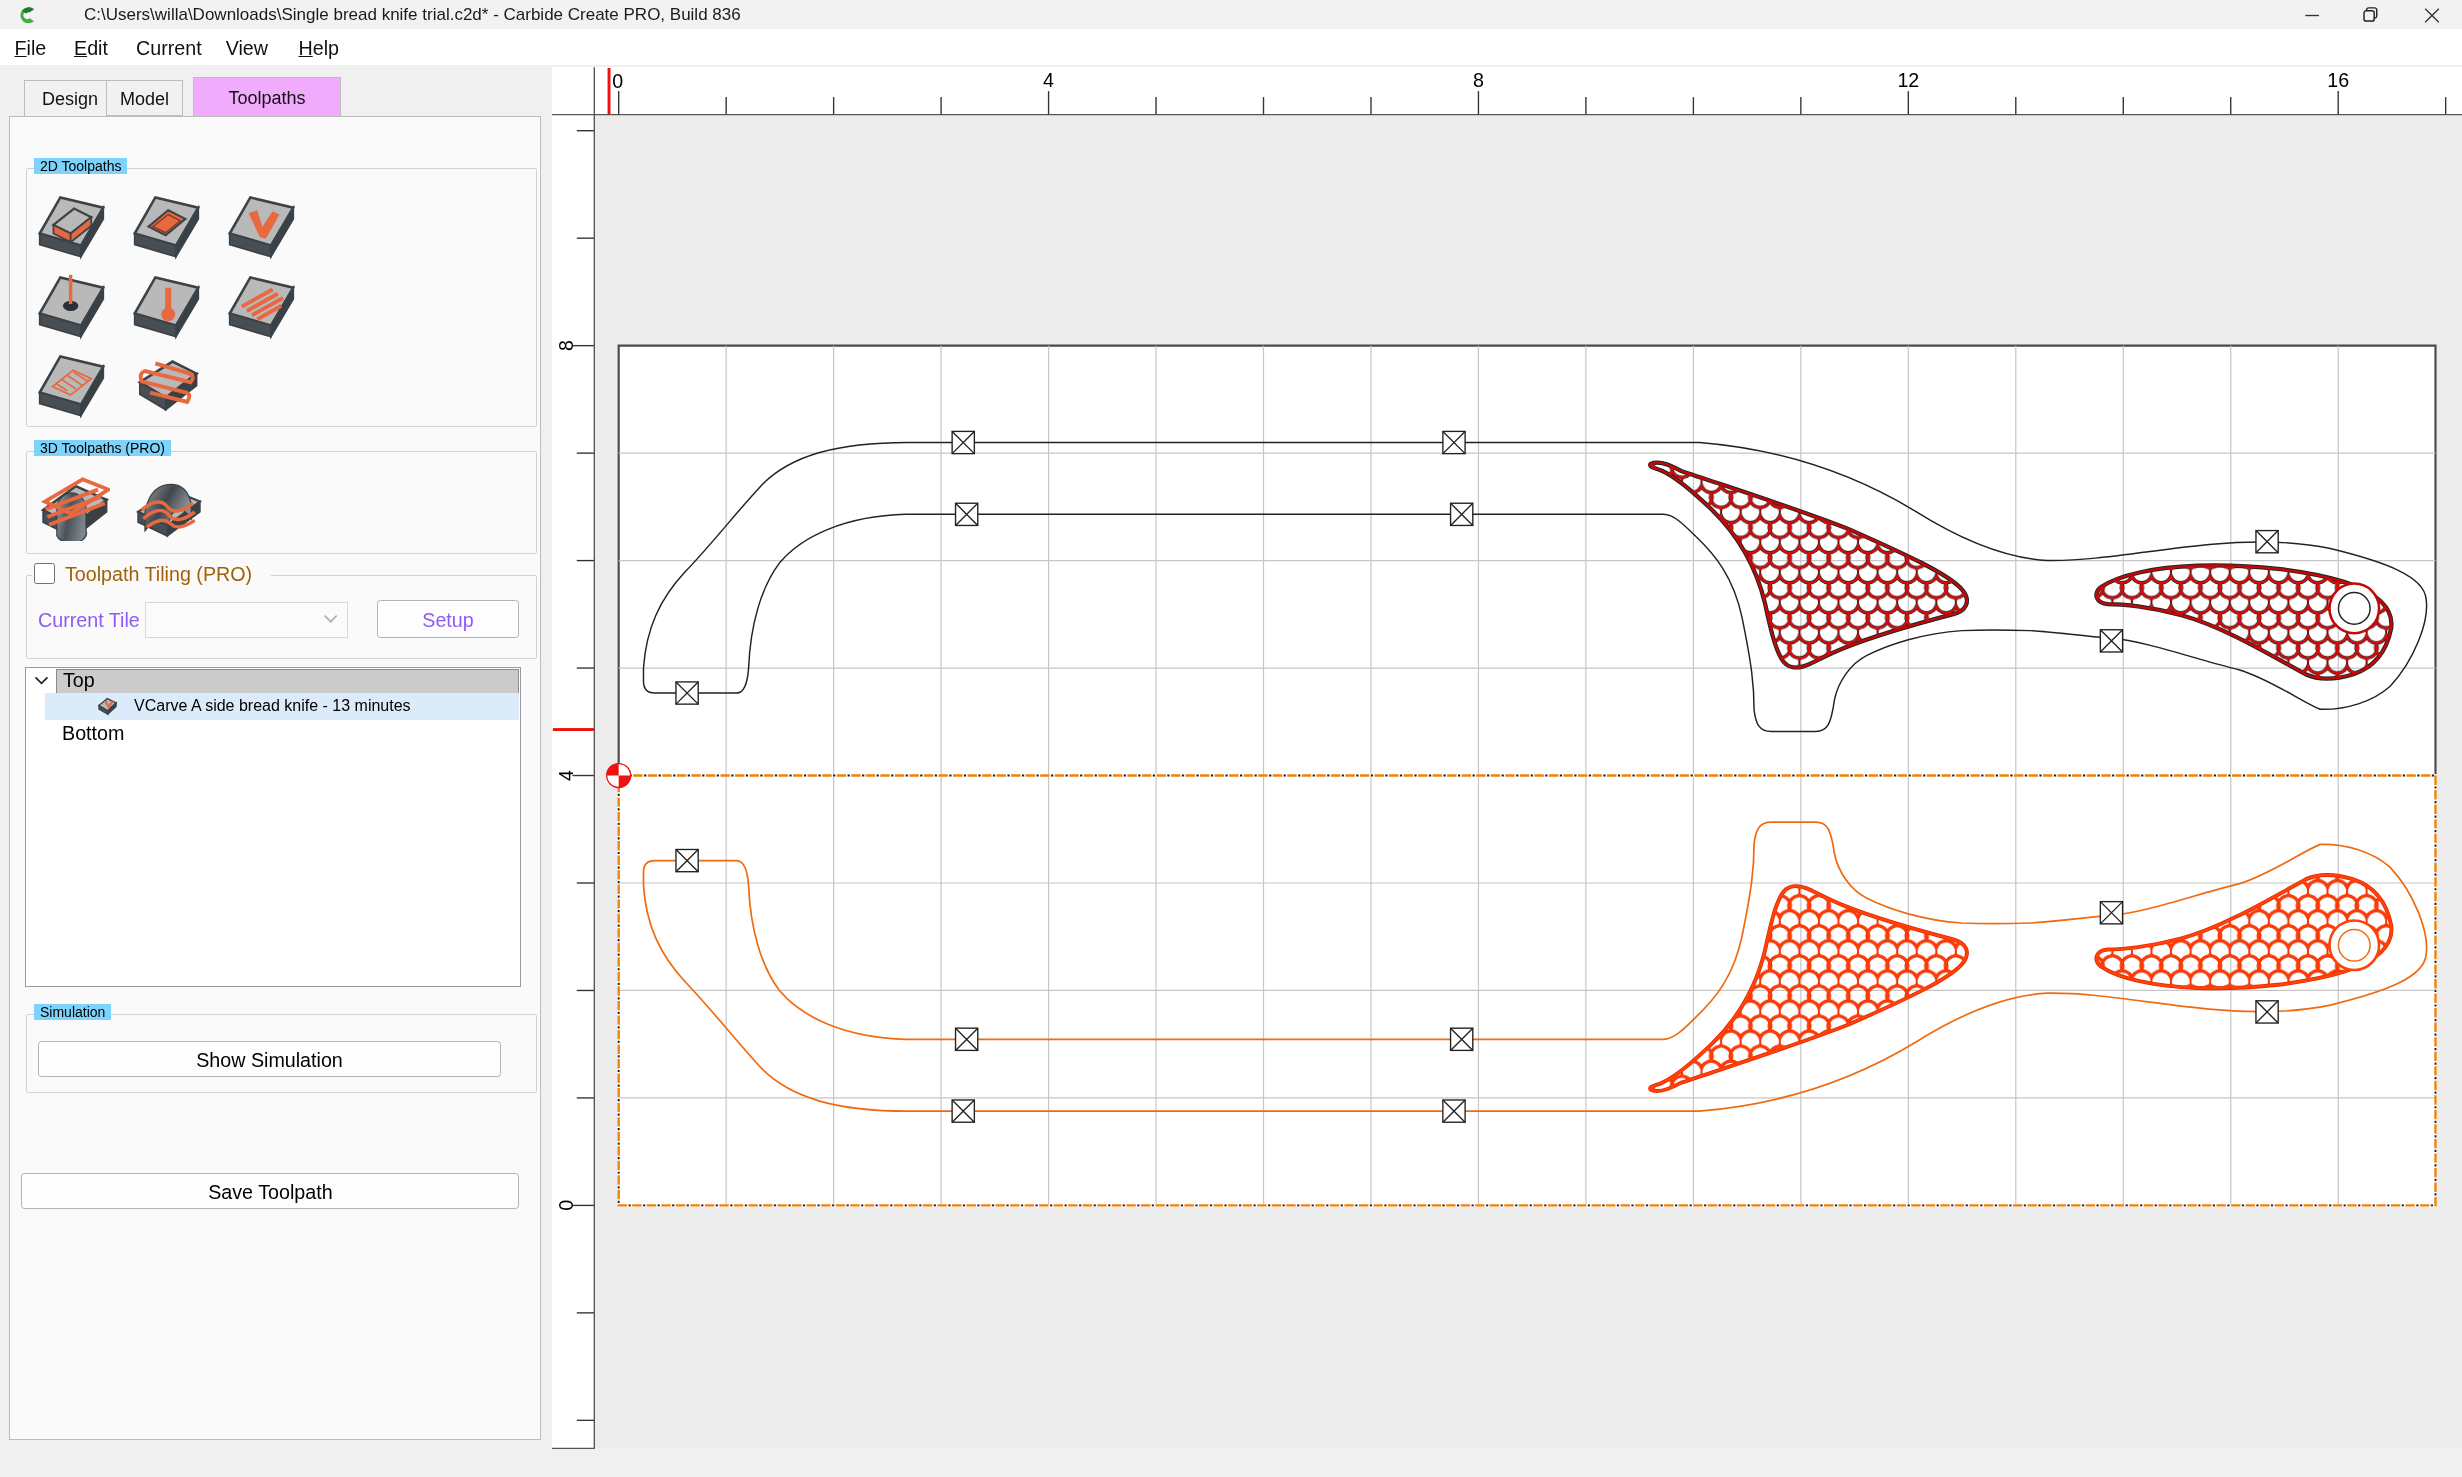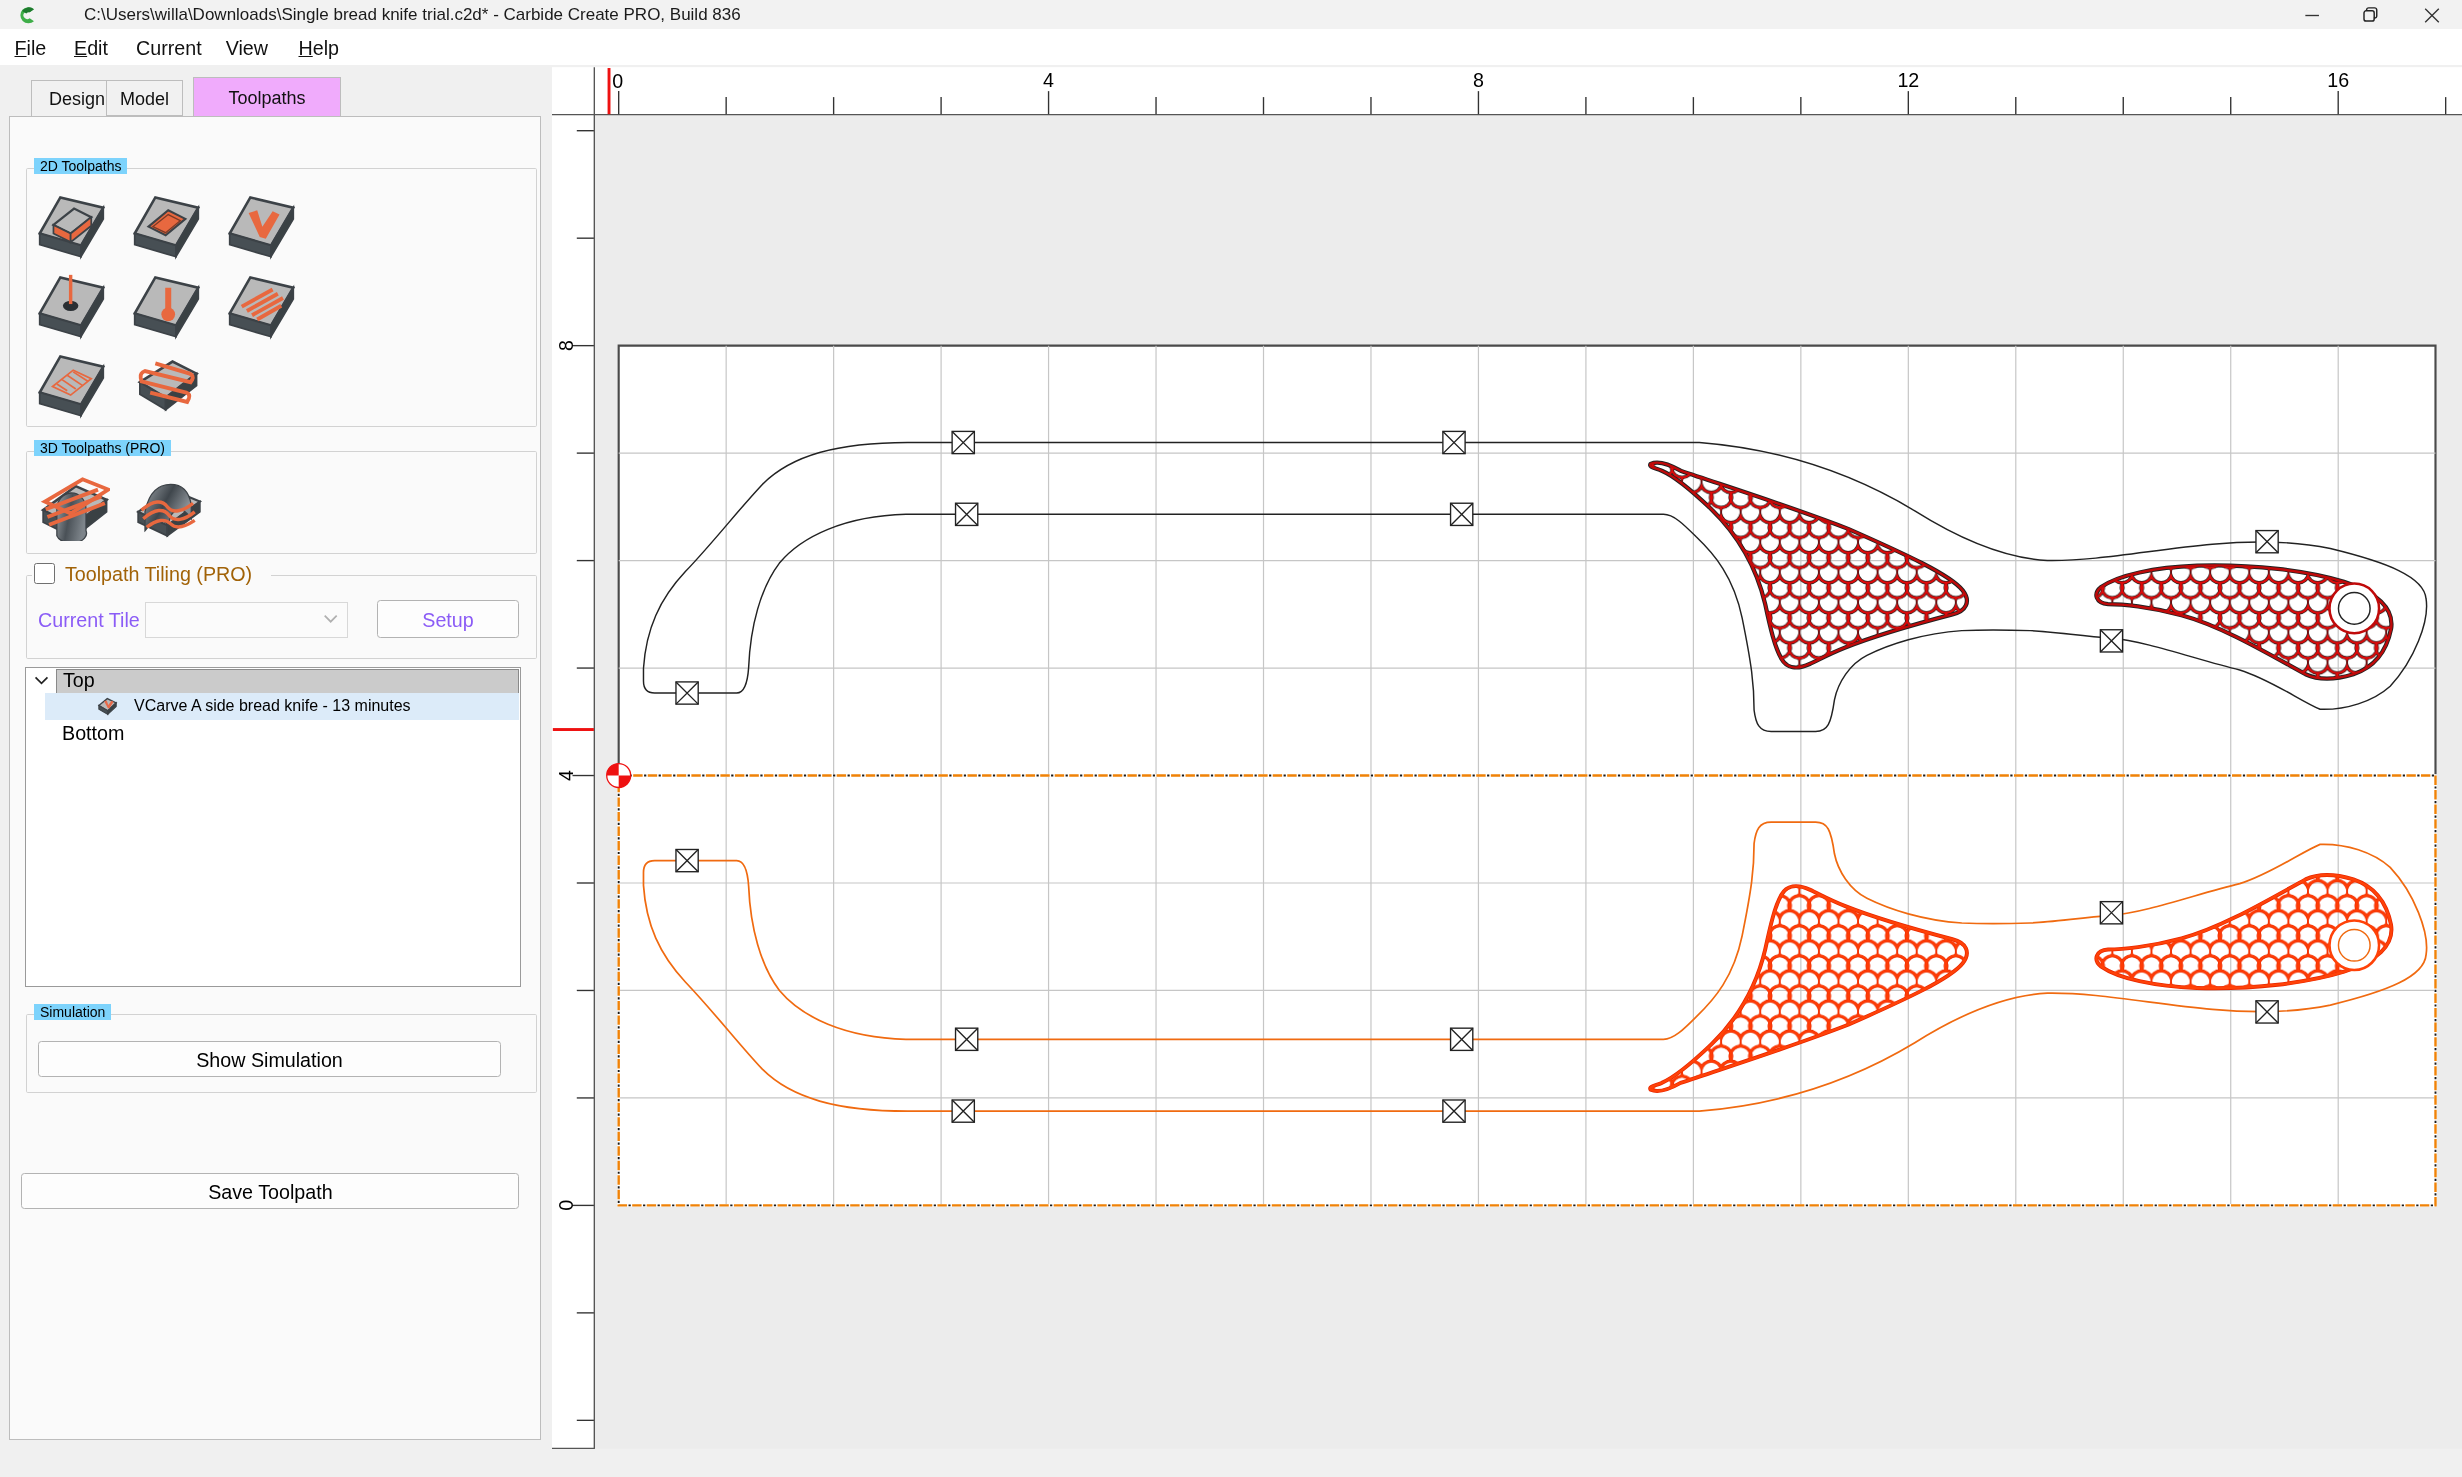--- a/index.html
+++ b/index.html
@@ -36,21 +36,21 @@
   <path d="M78,4.5 v-1 a2.5,2.5 0 0 1 2.5,-2.5 h7 a2.5,2.5 0 0 1 2.5,2.5 v7 a2.5,2.5 0 0 1 -2.5,2.5 h-1" fill="none" stroke="#222" stroke-width="1.7"></path>
   <path d="M147,2 L163,18 M163,2 L147,18" stroke="#333" stroke-width="1.6"></path>
 </svg>
 <div class="abs" id="menubar"></div>
 <div class="abs menuitem" style="left:14.5px;width:31px;"><span style="text-decoration:underline">F</span>ile</div>
 <div class="abs menuitem" style="left:74px;width:32px;"><span style="text-decoration:underline">E</span>dit</div>
 <div class="abs menuitem" style="left:136px;width:61px;">Current</div>
 <div class="abs menuitem" style="left:225px;width:43px;">View</div>
 <div class="abs menuitem" style="left:298px;width:41px;"><span style="text-decoration:underline">H</span>elp</div>
 <div class="abs" id="tabzone"></div>
-<div class="abs tab" style="left:31px;top:80px;width:92px;height:48px;line-height:36px;">Design</div>
+<div class="abs tab" style="left:24px;top:80px;width:92px;height:48px;line-height:36px;">Design</div>
 <div class="abs tab" style="left:106px;top:80px;width:77px;height:36px;line-height:36px;">Model</div>
 <div class="abs tab" style="left:193px;top:77px;width:148px;height:40px;line-height:40px;background:#f0abfc;border-bottom:none;">Toolpaths</div>
 <div class="abs" id="panel"></div>
 
 <div class="abs gbox" style="left:26px;top:168px;width:511px;height:259px;"></div>
 <div class="abs gtitle" style="left:34px;top:158px;">2D Toolpaths</div>
 <div class="abs gbox" style="left:26px;top:451px;width:511px;height:103px;"></div>
 <div class="abs gtitle" style="left:34px;top:440px;">3D Toolpaths (PRO)</div>
 <div class="abs gbox" style="left:26px;top:575px;width:511px;height:84px;"></div>
 <div class="abs" style="left:32px;top:563px;width:239px;height:26px;background:#fafafa;"></div>

